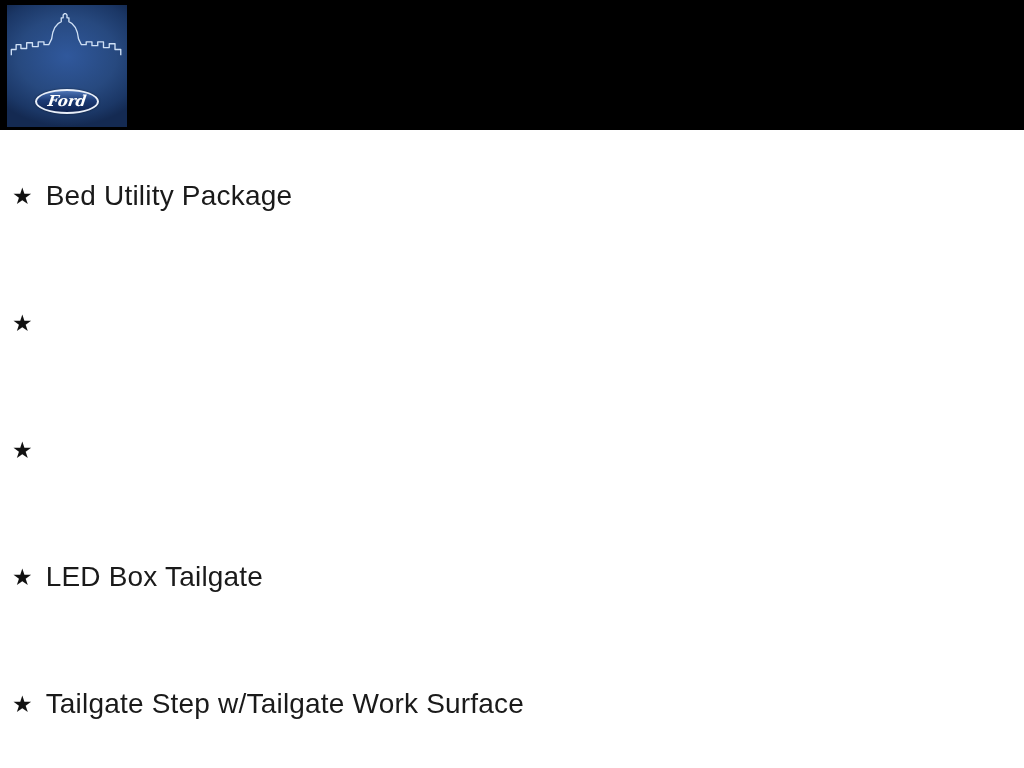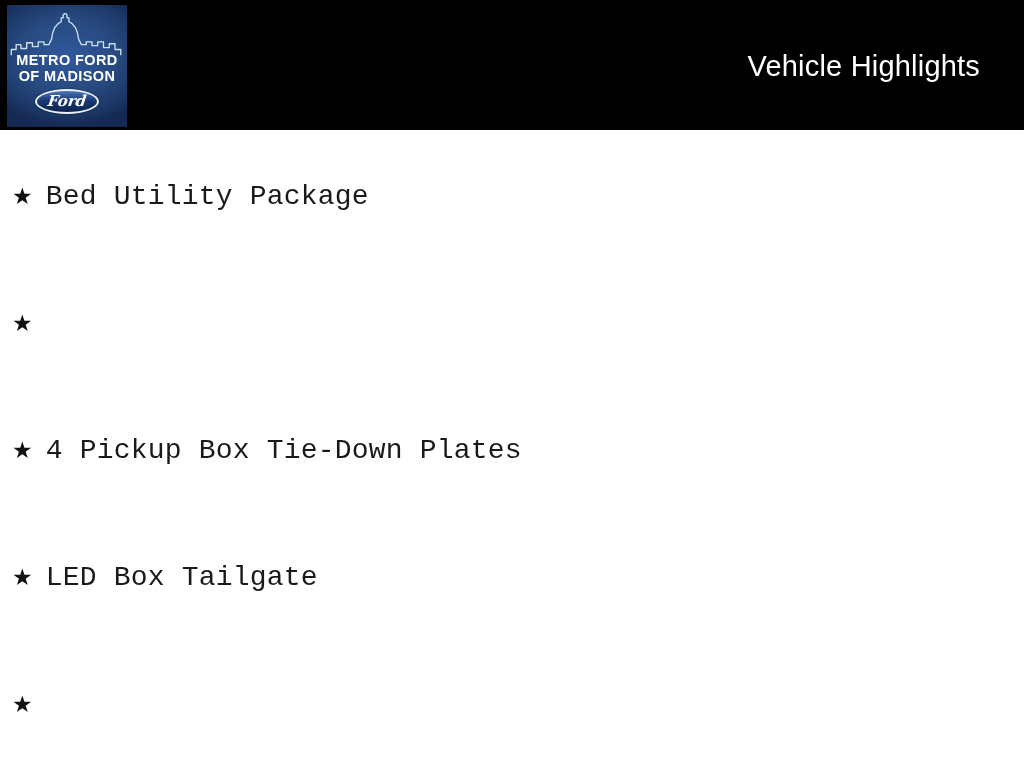--- a/index.html
+++ b/index.html
@@ -98,67 +98,61 @@
   }
   .star {
     font-size: 23px;
     line-height: 1;
     margin-right: 13px;
     color: #111111;
   }
   .label {
     font-size: 28px;
     letter-spacing: 0.2px;
-    font-family: Liberation Mono, monospace;
   }
 </style>
 </head>
 <body>
 
 <div class="page">
 
   <div class="header">
 
     <div class="logo">
       <svg class="skyline" viewBox="0 0 120 50" fill="none" xmlns="http://www.w3.org/2000/svg">
         <path d="M2 44 L2 38 L7 38 L7 33 L12 33 L12 37 L18 37 L18 31 L24 31 L24 35 L30 35 L30 30 L36 30 L36 33 L41 33 L44 27
                  C45 17 49 11 54 9 L54 5 L56 5 L56 2 L58 0 L60 2 L60 5 L62 5 L62 9
                  C67 11 71 17 72 27 L75 33 L80 33 L80 30 L86 30 L86 34 L92 34 L92 30 L98 30 L98 36 L104 36 L104 32 L110 32 L110 38 L116 38 L116 44" stroke="#cfe0f5" stroke-width="1.4" stroke-linejoin="round"></path>
       </svg>
-      <div class="dealer-name">
-        <div>METRO FORD</div>
-        <div>OF MADISON</div>
-      </div>
       <div class="ford-oval">
         <span class="ford-script">Ford</span>
       </div>
     </div>
 
-    <div class="title">Vehicle Highlights</div>
   </div>
 
   <div class="list">
 
     <div class="item">
       <span class="star">★</span>
       <span class="label">Bed Utility Package</span>
     </div>
 
     <div class="item">
       <span class="star">★</span>
     </div>
 
     <div class="item">
       <span class="star">★</span>
-      <span class="label">4 Pickup Box Tie-Down Plates</span>
     </div>
 
     <div class="item">
       <span class="star">★</span>
       <span class="label">LED Box Tailgate</span>
     </div>
 
     <div class="item">
       <span class="star">★</span>
+      <span class="label">Tailgate Step w/Tailgate Work Surface</span>
     </div>
 
   </div>
 </div>
 
 </body></html>

